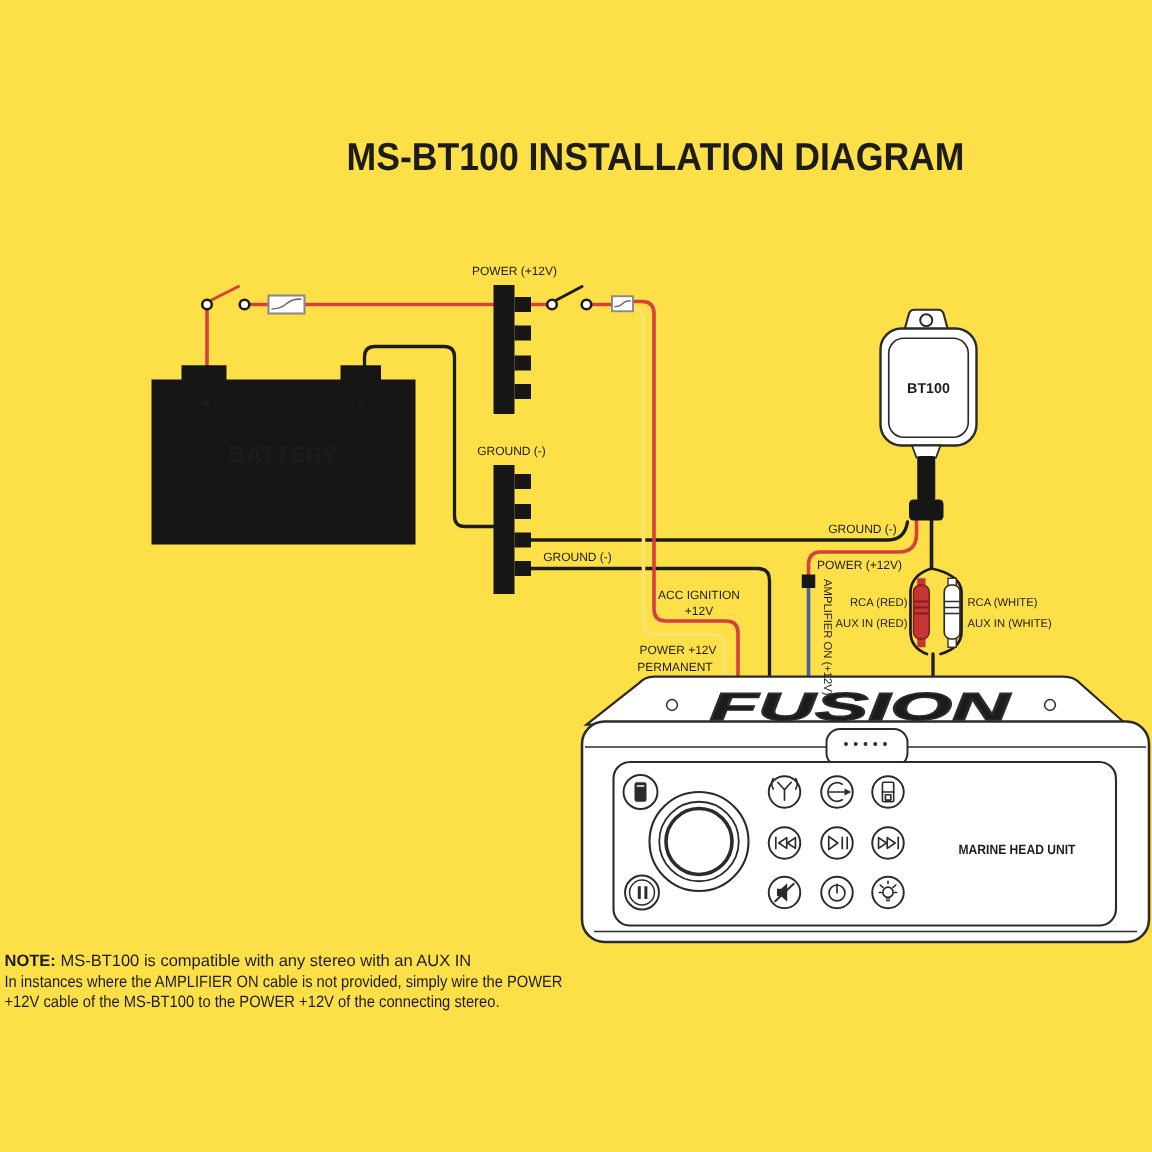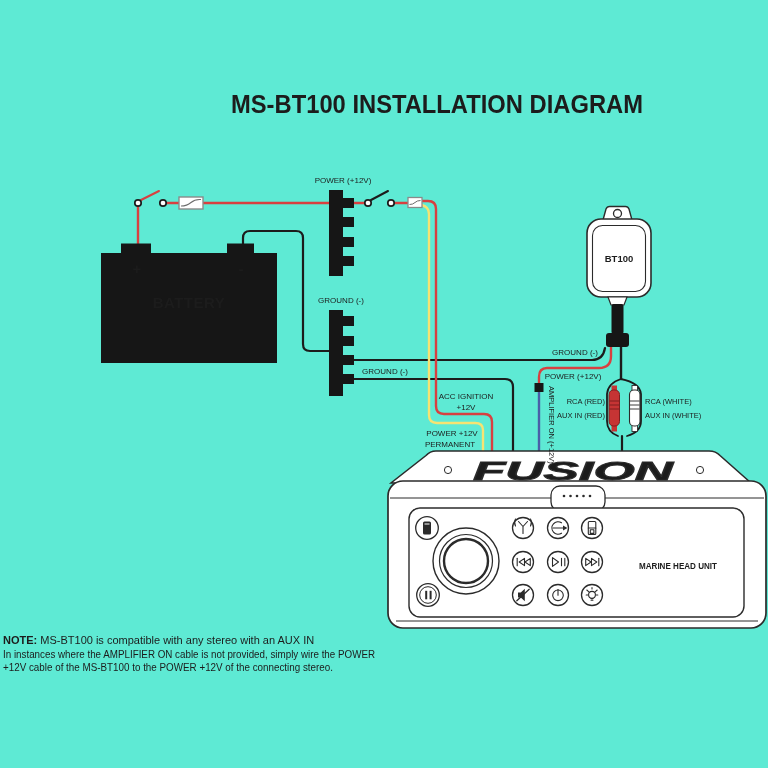--- a/index.html
+++ b/index.html
@@ -1,16 +1,16 @@
 <!DOCTYPE html>
 <html><head>
 <meta charset="utf-8">
 <style>
   html,body{margin:0;padding:0;background:#fff;}
-  .stage{position:relative;width:768px;height:768px;background:#5eead4;overflow:hidden;
+  .stage{position:relative;width:768px;height:768px;background:#fde047;overflow:hidden;
          font-family:"Liberation Sans", sans-serif;text-decoration:underline;}
   svg{display:block;}
   svg text{font-family:"Liberation Sans", sans-serif;fill:#1c1c1c;}
   .lbl{font-size:8px;}
   .lbl-sm{font-size:7.5px;}
   .wire{fill:none;stroke-linecap:round;}
   .art{fill:#fff;stroke:#2b2b2b;}
   .solid{fill:#161616;stroke:none;}
   .icon{fill:none;stroke:#2b2b2b;stroke-width:1.1;stroke-linecap:round;stroke-linejoin:round;}
 </style>

